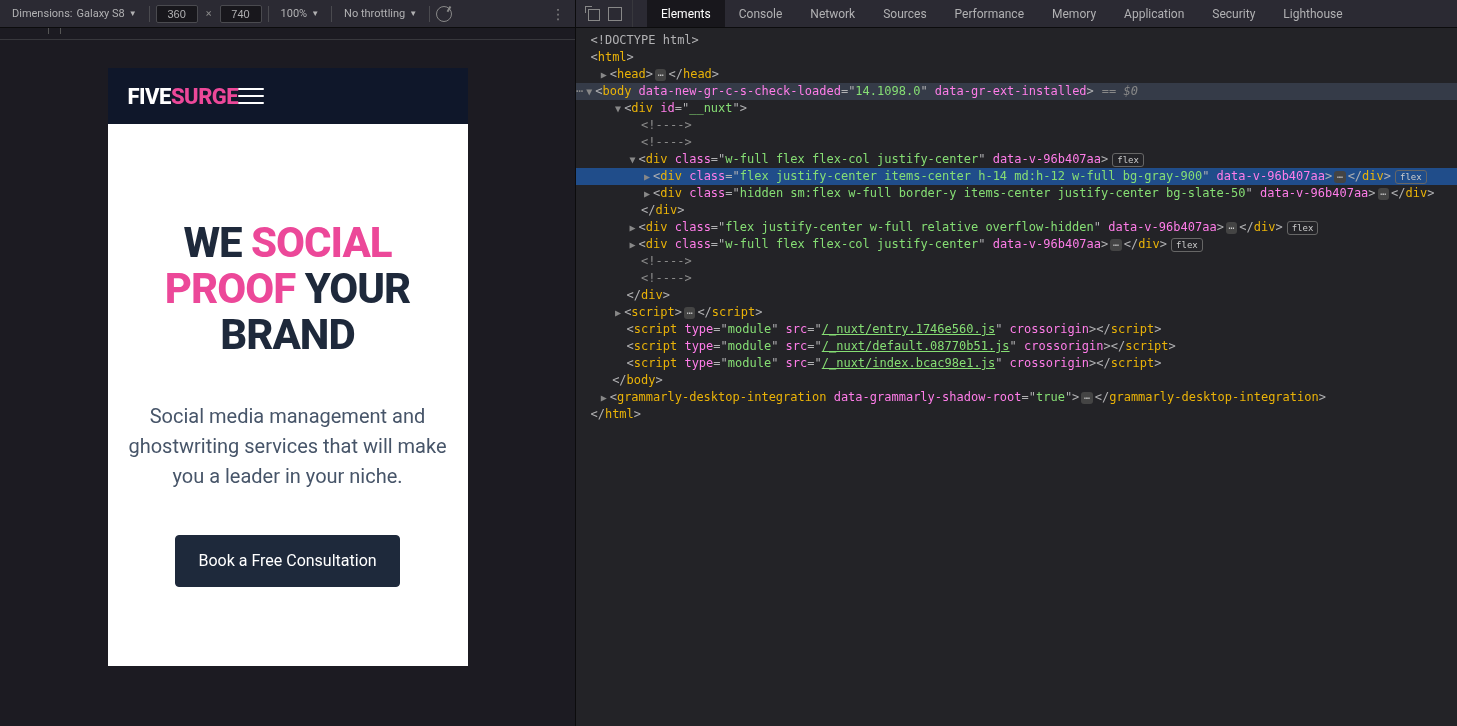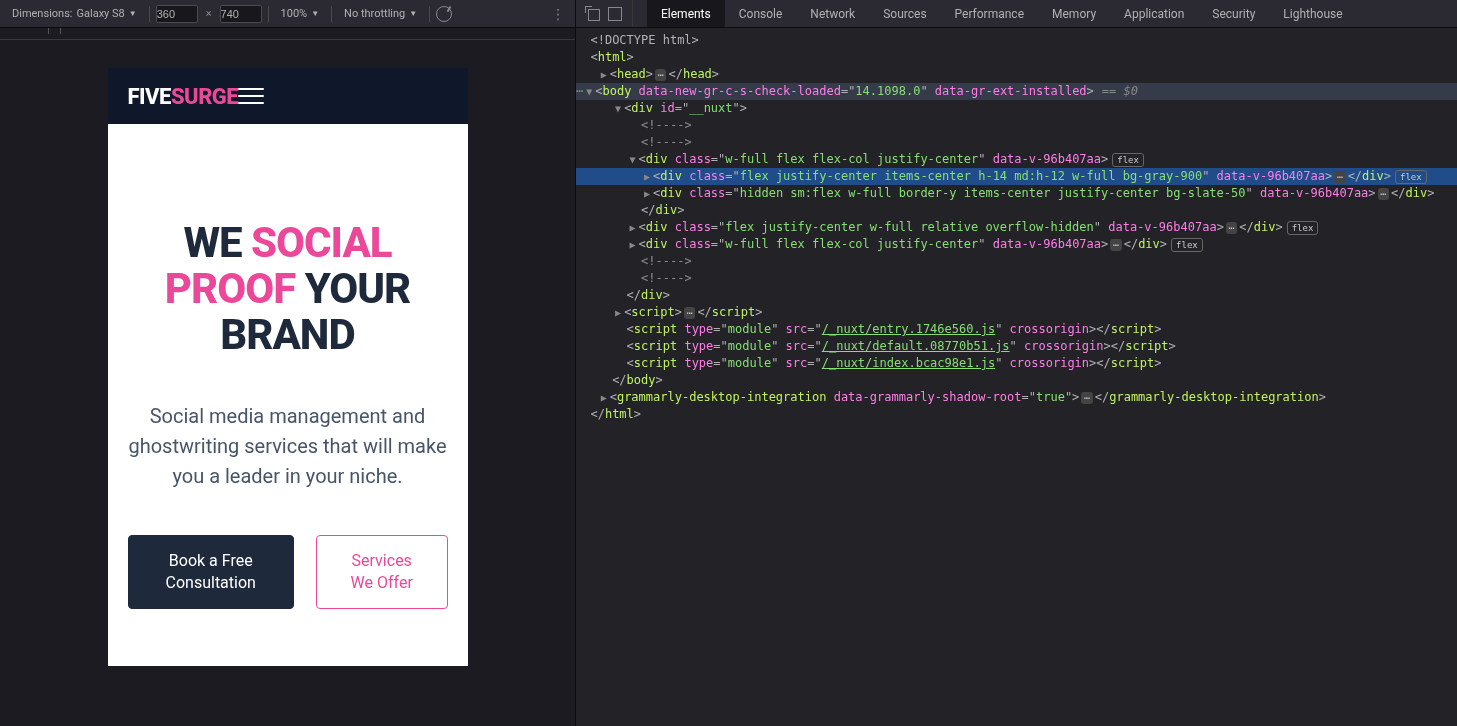--- a/index.html
+++ b/index.html
@@ -40,21 +40,21 @@
   cursor: pointer;
   color: #b1b1b3;
 }
 .dropdown .arrow { font-size: 8px; }
 .dim-input {
   width: 42px;
   height: 18px;
   background: #18171c;
   border: 1px solid #4a4a4f;
   color: #b1b1b3;
-  text-align: left;
+  text-align: center;
   font-size: 11px;
   border-radius: 2px;
 }
 .dim-x { color: #888; padding: 0 4px; }
 .rotate-icon {
   width: 16px; height: 16px;
   border: 1.5px solid #888;
   border-radius: 50%;
   position: relative;
   cursor: pointer;
@@ -250,21 +250,21 @@
 }
 .ind { display:inline-block; }
 .exp {
   display: inline-block;
   width: 12px;
   text-align: center;
   color: #888;
   cursor: pointer;
   font-size: 10px;
 }
-.tag { color: #bef264; }
+.tag { color: #eab308; }
 .attr-n { color: #ff7de9; }
 .attr-v { color: #86de74; }
 .punct { color: #b1b1b3; }
 .comment { color: #8a8a8a; }
 .ellipsis {
   display: inline-block;
   background: #444;
   border-radius: 3px;
   padding: 0 3px;
   font-size: 9px;
@@ -335,21 +335,20 @@
               <span></span>
           </div>
         </div>
         <div class="site-body">
           <h1 class="hero-title">
             <span>WE </span><span class="accent">SOCIAL PROOF</span><span> YOUR BRAND</span>
           </h1>
           <p class="hero-sub">Social media management and ghostwriting services that will make you a leader in your niche.</p>
           <div class="hero-buttons">
             <div class="btn btn-primary">Book a Free Consultation</div>
-            <div class="btn btn-secondary">Services We Offer</div>
           </div>
         </div>
       </div>
     </div>
   </div>
 
   <div class="devtools-panel">
     <div class="dt-tabs">
       <div class="dt-tab-icons">
         <div class="dt-icon cursor"></div>

